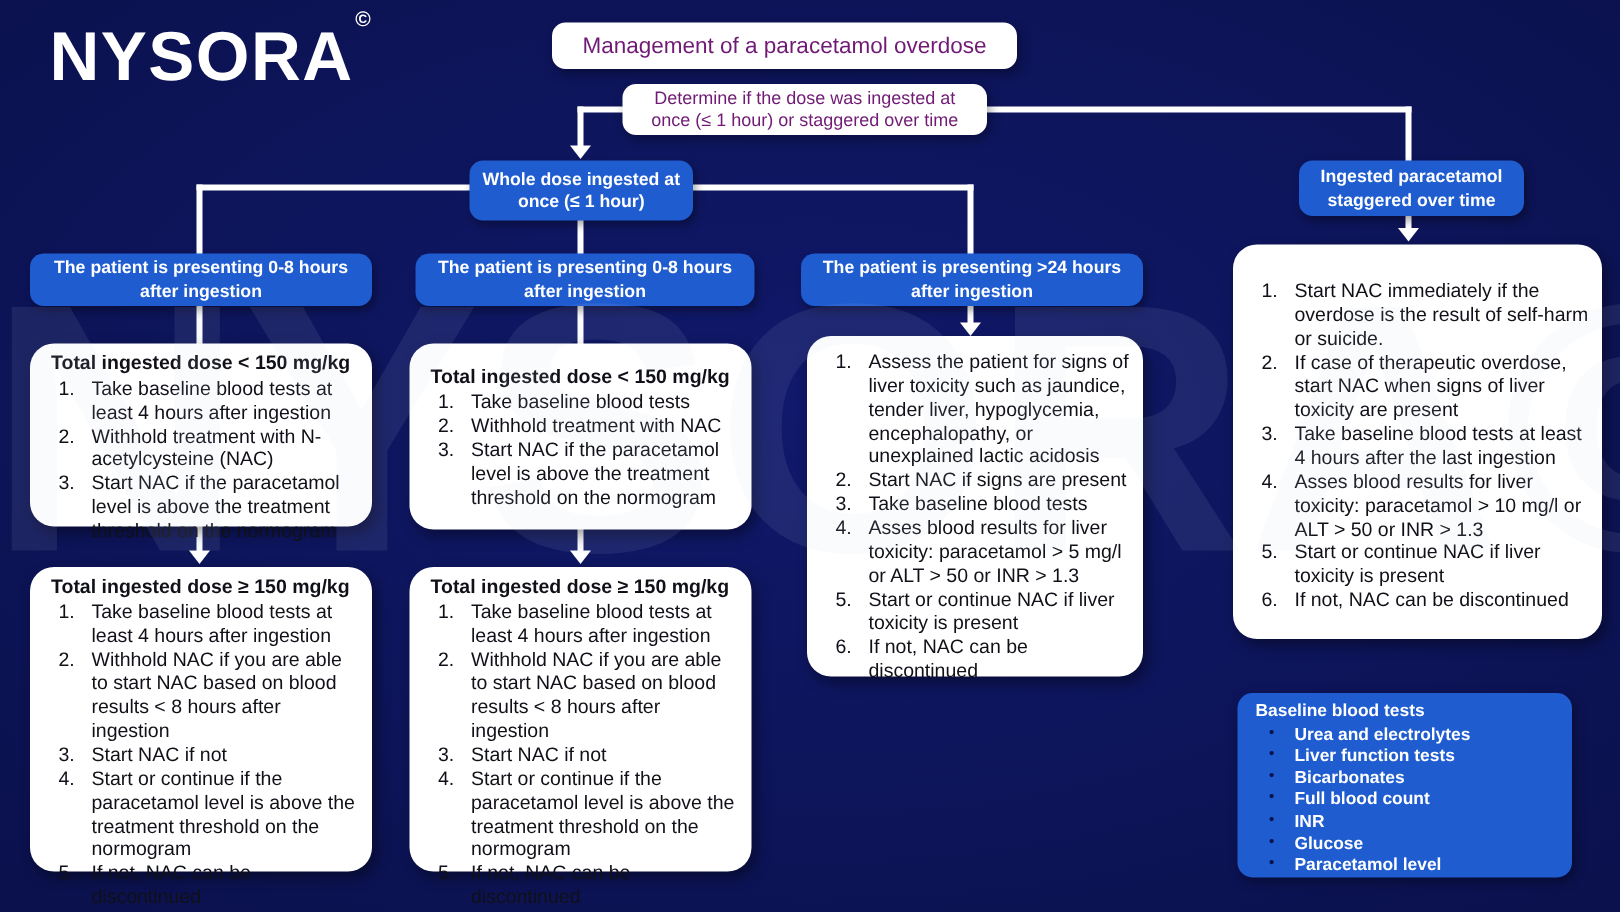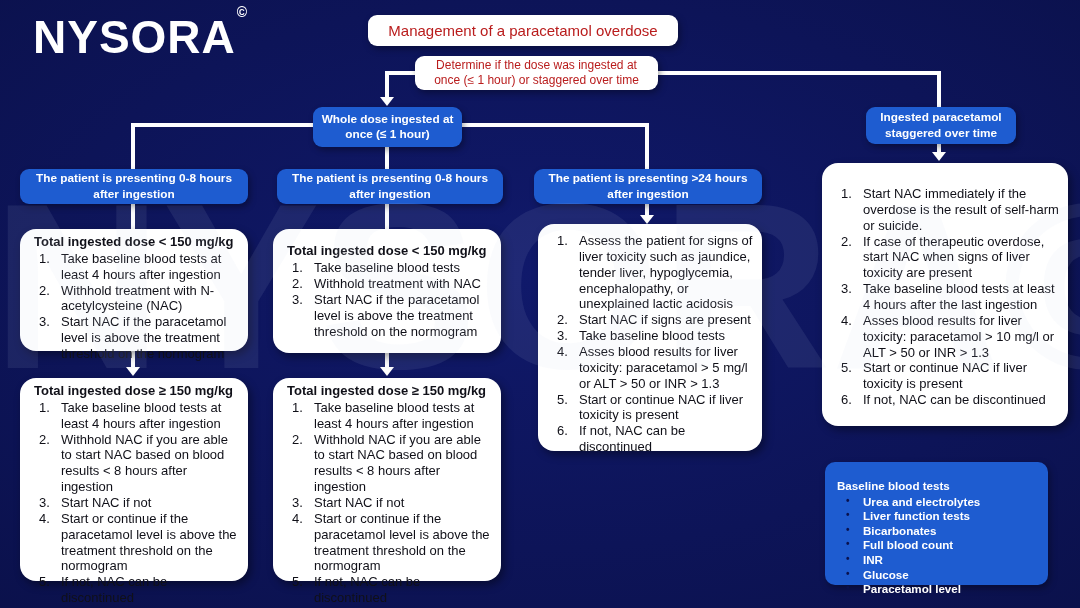--- a/index.html
+++ b/index.html
@@ -15,21 +15,21 @@
     color:rgba(200,206,228,0.09); white-space:nowrap; pointer-events:none;
   }
   .logo {
     position:absolute; left:33px; top:10px; z-index:4;
     color:#ffffff; font-size:46px; font-weight:800; letter-spacing:1px;
   }
   .logo sup { font-size:14px; font-weight:700; position:relative; top:-20px; left:1px; }
 
   .white-node {
     position:absolute; z-index:3; background:#ffffff; border-radius:9px;
-    color:#b91c1c; display:flex; align-items:center; justify-content:center;
+    color:#701a75; display:flex; align-items:center; justify-content:center;
     text-align:center; box-shadow:2px 3px 7px rgba(0,0,0,0.35); box-sizing:border-box;
   }
   .title-box { left:368px; top:15px; width:310px; height:31px; font-size:15px; font-weight:500; }
   .determine-box { left:415px; top:56px; width:243px; height:34px; font-size:12px; font-weight:500; line-height:1.28; padding:2px 12px; }
 
   .node {
     position:absolute; z-index:3; background:#1e5cd0; border-radius:9px;
     color:#ffffff; font-size:11.8px; font-weight:700; line-height:1.3;
     display:flex; align-items:center; justify-content:center; text-align:center;
     padding:2px 6px; box-sizing:border-box; box-shadow:2px 3px 6px rgba(0,0,0,0.35);
@@ -57,21 +57,21 @@
   ol.steps { list-style:none; margin:0; padding:0; counter-reset:s; }
   ol.steps li { counter-increment:s; position:relative; padding-left:27px; }
   ol.steps li::before { content: counter(s) "."; position:absolute; left:5px; }
 
   .baseline-box {
     position:absolute; z-index:3; left:825px; top:462px; width:223px; height:123px;
     background:#1e5cd0; border-radius:10px; box-sizing:border-box;
     color:#ffffff; font-size:11.6px; line-height:1.26; padding:5px 10px 4px 12px;
     box-shadow:2px 3px 7px rgba(0,0,0,0.35);
   }
-  .baseline-box .box-heading { color:#ffffff;margin-top:12px; }
+  .baseline-box .box-heading { color:#ffffff; }
   ul.bullets { list-style:none; margin:0; padding:0; font-weight:600; }
   ul.bullets li { position:relative; padding-left:26px; }
   ul.bullets li::before { content:"•"; position:absolute; left:9px; top:0; font-size:10px; color:#0a114d; }
 
   .line { position:absolute; background:#ffffff; z-index:1; }
   .ah { position:absolute; z-index:1; width:0; height:0;
         border-left:7px solid transparent; border-right:7px solid transparent;
         border-top:9px solid #ffffff; }
 </style>
 </head>

